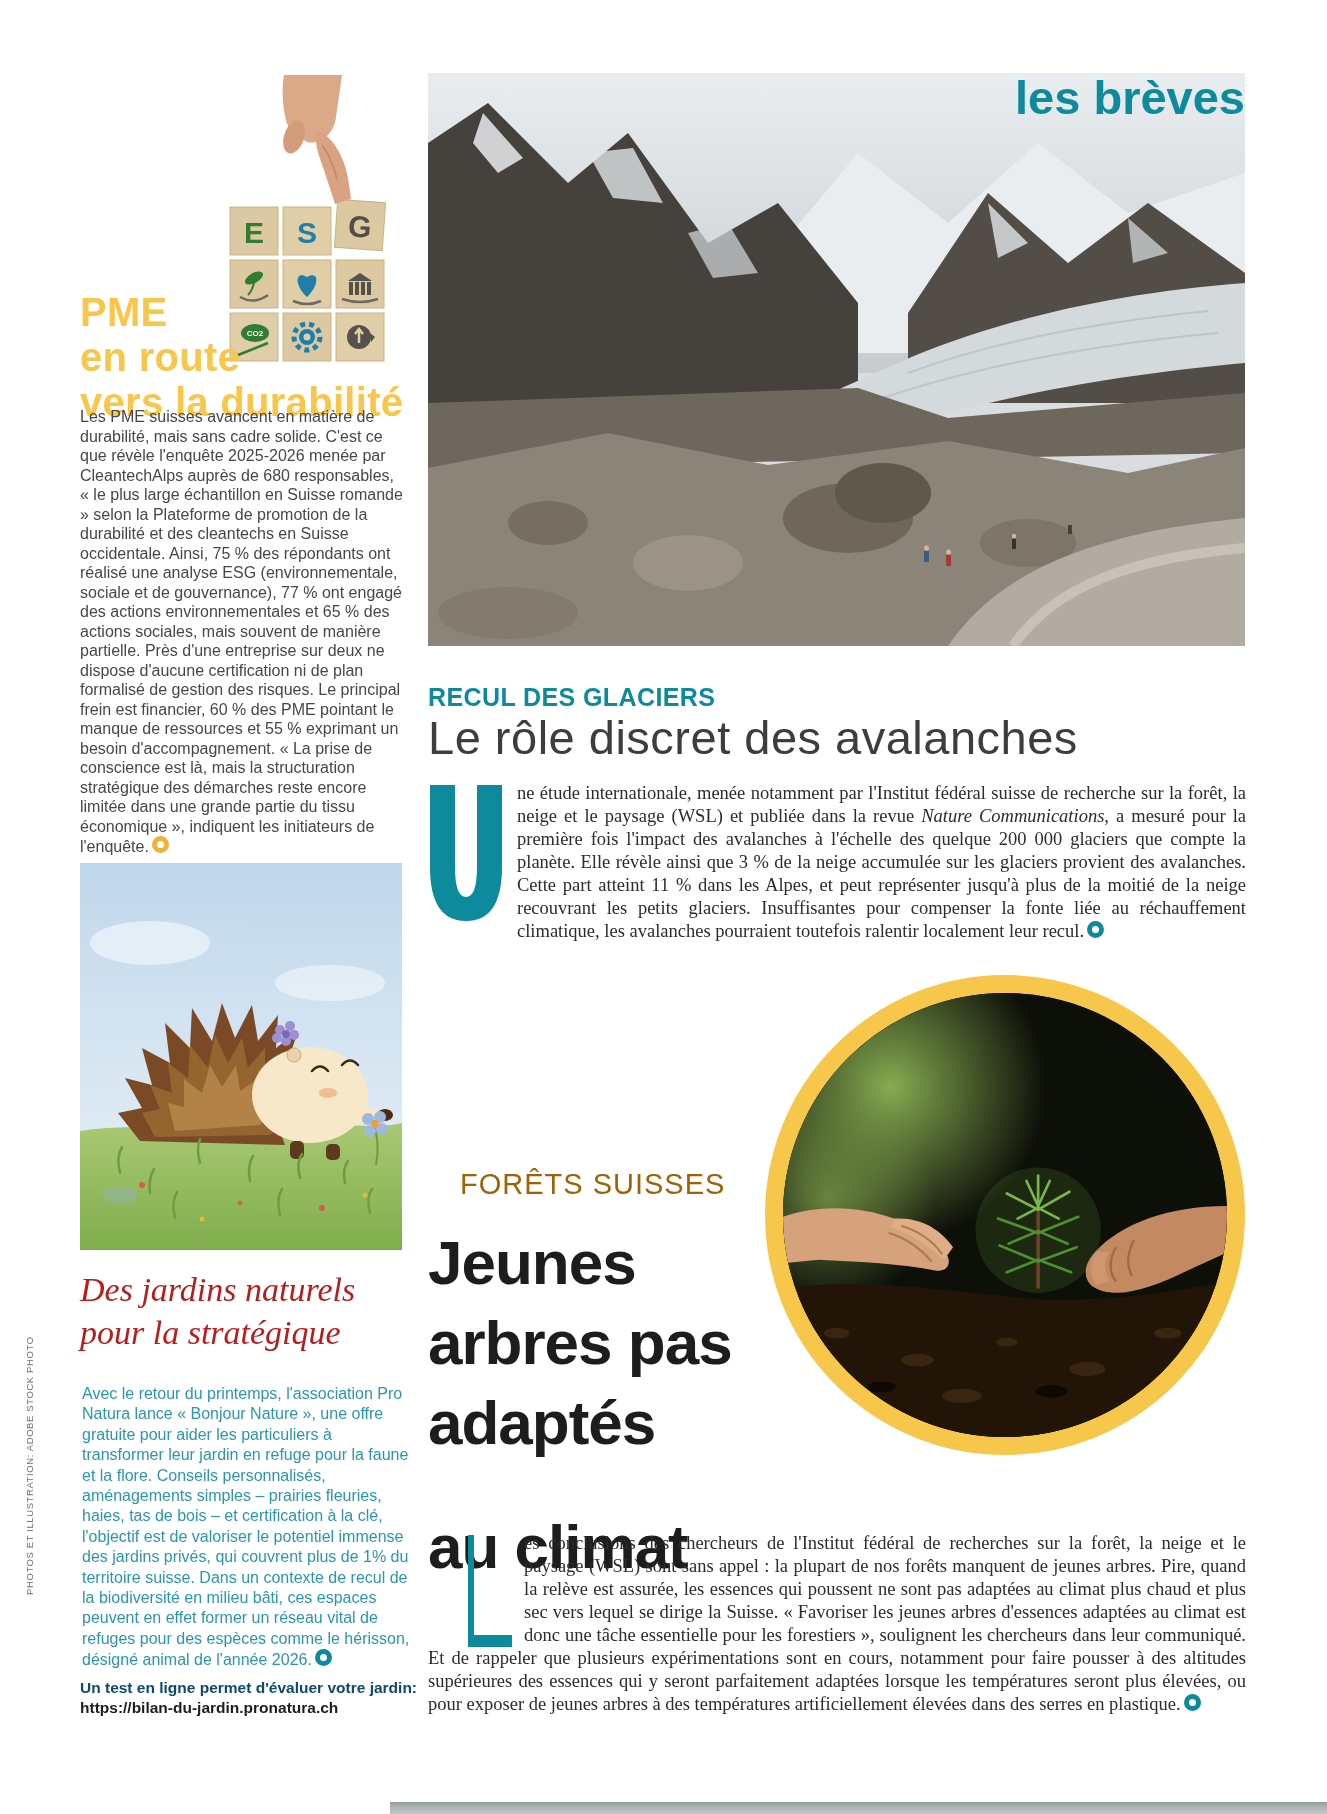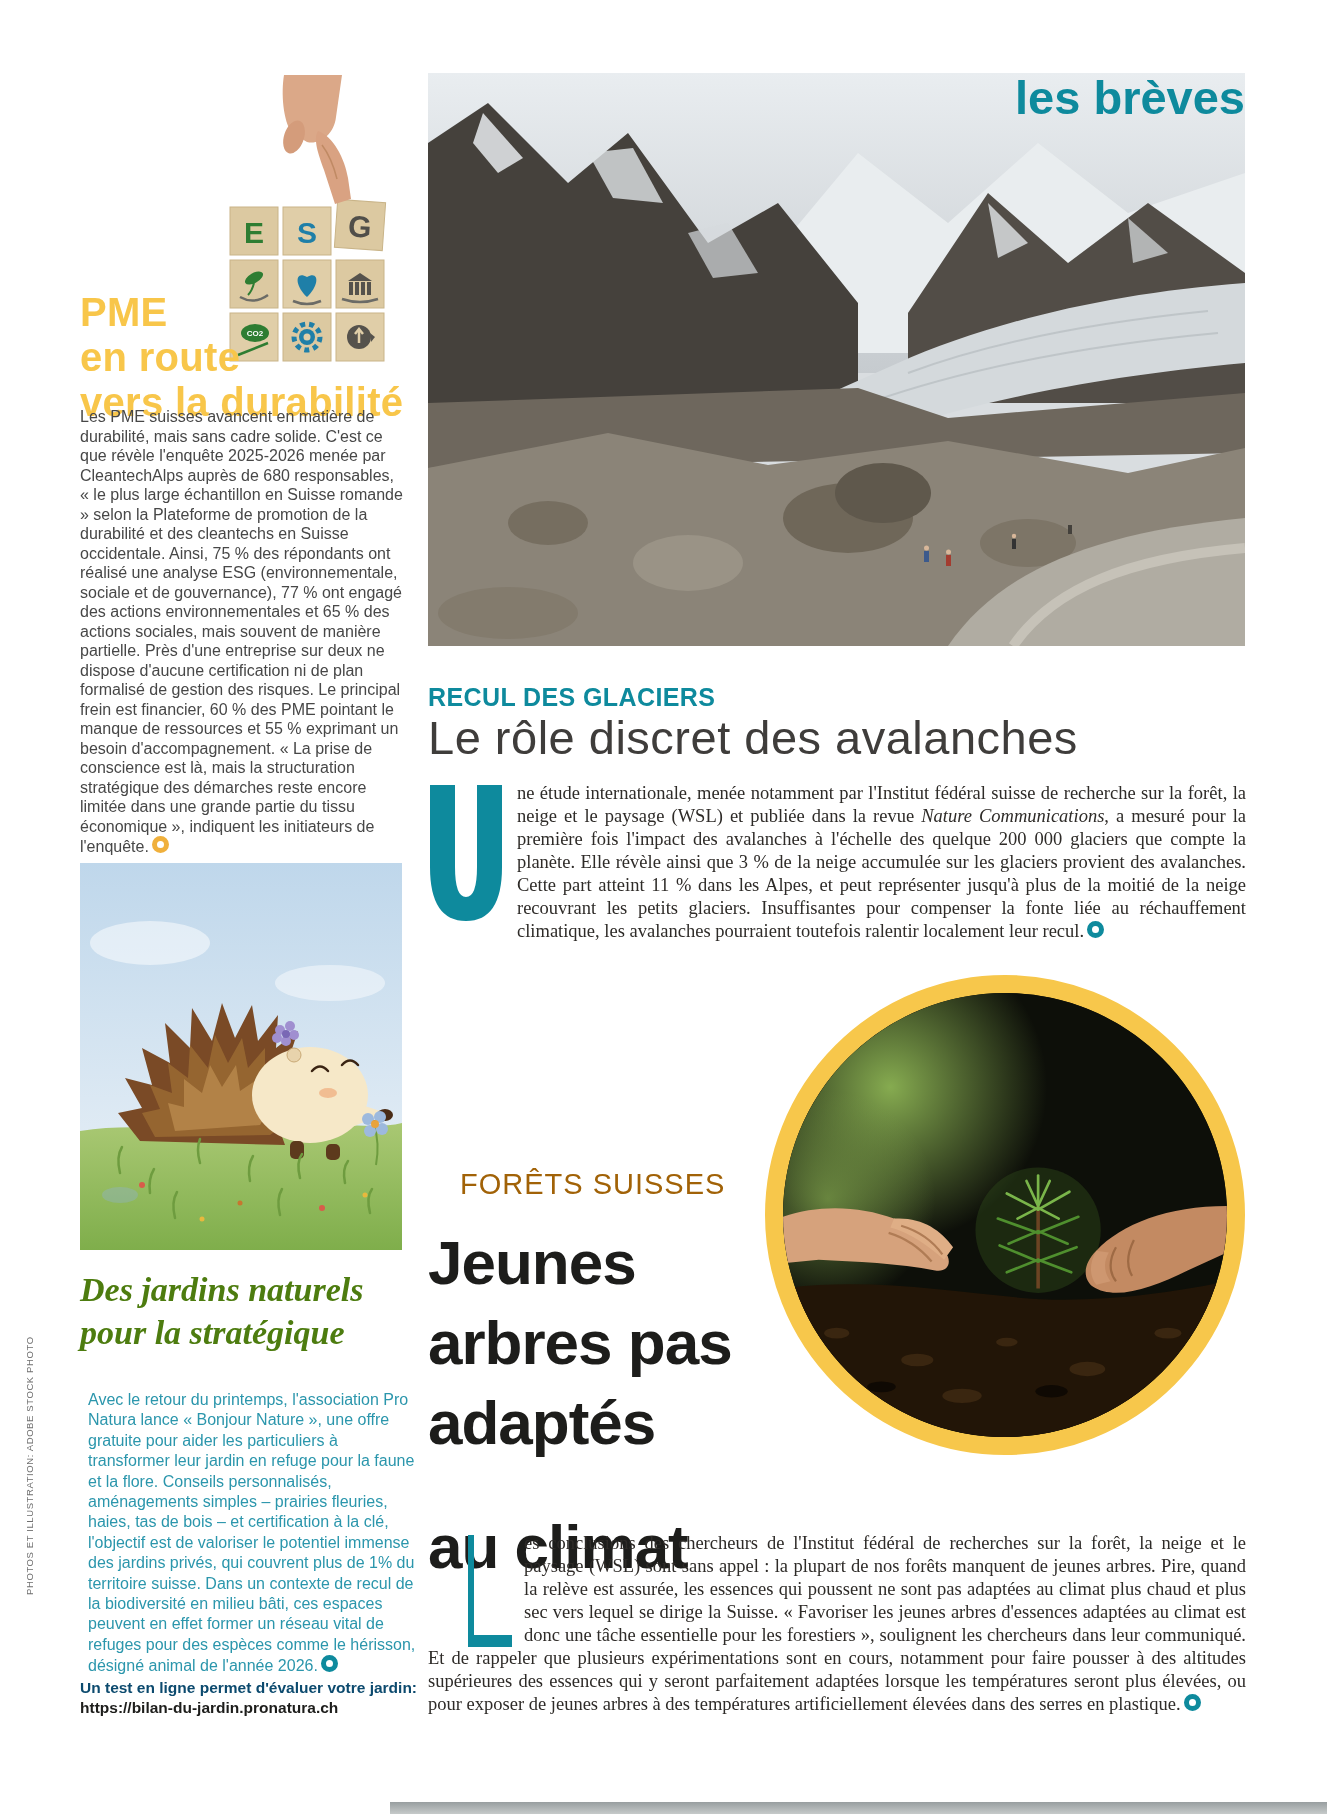--- a/index.html
+++ b/index.html
@@ -22,22 +22,22 @@
   .serifpar{font-family:"Liberation Serif",serif;font-size:18.5px;line-height:23px;text-align:justify;
             color:#2E2B28;margin:0;}
   .glacier-body{left:428px;top:782px;width:818px;}
   .dropU{float:left;width:76px;height:136px;margin:3px 13px 0 0;}
   .dropL{float:left;width:48px;height:112px;margin:3px 12px 0 36px;}
   .sr{position:absolute;width:1px;height:1px;overflow:hidden;clip:rect(0 0 0 0);}
 
   
   .hedgehog{left:80px;top:863px;width:322px;height:387px;}
   .garden-title{left:80px;top:1268px;width:340px;font-family:"Liberation Serif",serif;font-style:italic;
-                font-weight:700;font-size:34px;line-height:43px;color:#4d7c0f;}
-  .garden-body{left:80px;top:1382px;width:331px;font-size:16px;line-height:20.4px;color:#2B96AC;margin:8px;}
+                font-weight:400;font-size:34px;line-height:43px;color:#b91c1c;}
+  .garden-body{left:80px;top:1382px;width:331px;font-size:16px;line-height:20.4px;color:#2B96AC;margin:2px;}
   .garden-link{left:80px;top:1678px;width:340px;font-size:15.5px;line-height:20px;font-weight:700;}
   .gl1{color:#0c4a6e;}
   .gl2{color:#1D1D1B;cursor:pointer;}
 
   
   .circle-photo{left:765px;top:975px;width:480px;height:480px;border-radius:50%;
                 border:18px solid #F7C74B;box-sizing:border-box;overflow:hidden;background:#0c0e08;}
   .circle-photo svg{display:block;width:100%;height:100%;}
   .forest-kicker{left:428px;top:1168px;font-size:29px;font-weight:400;color:#a16207;letter-spacing:1px;margin-left:32px;}
   .fh{left:428px;font-size:62px;font-weight:800;color:#1D1D1B;letter-spacing:-1px;line-height:70px;}

